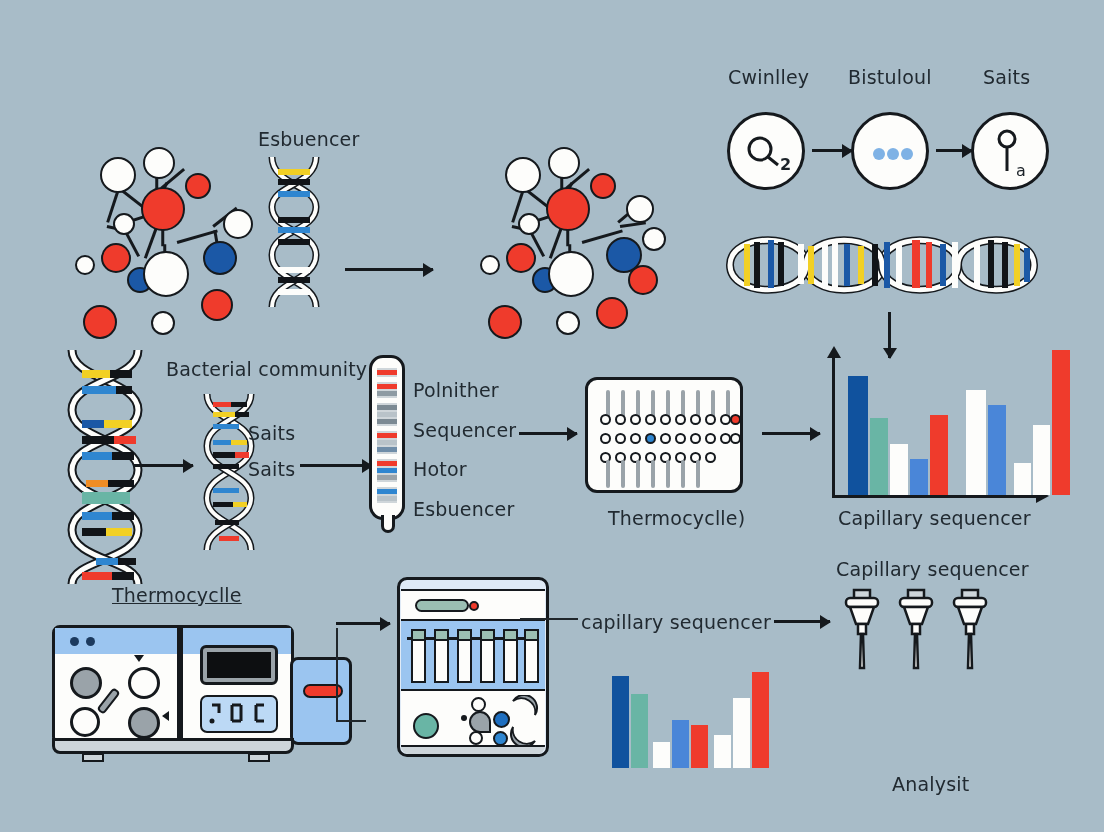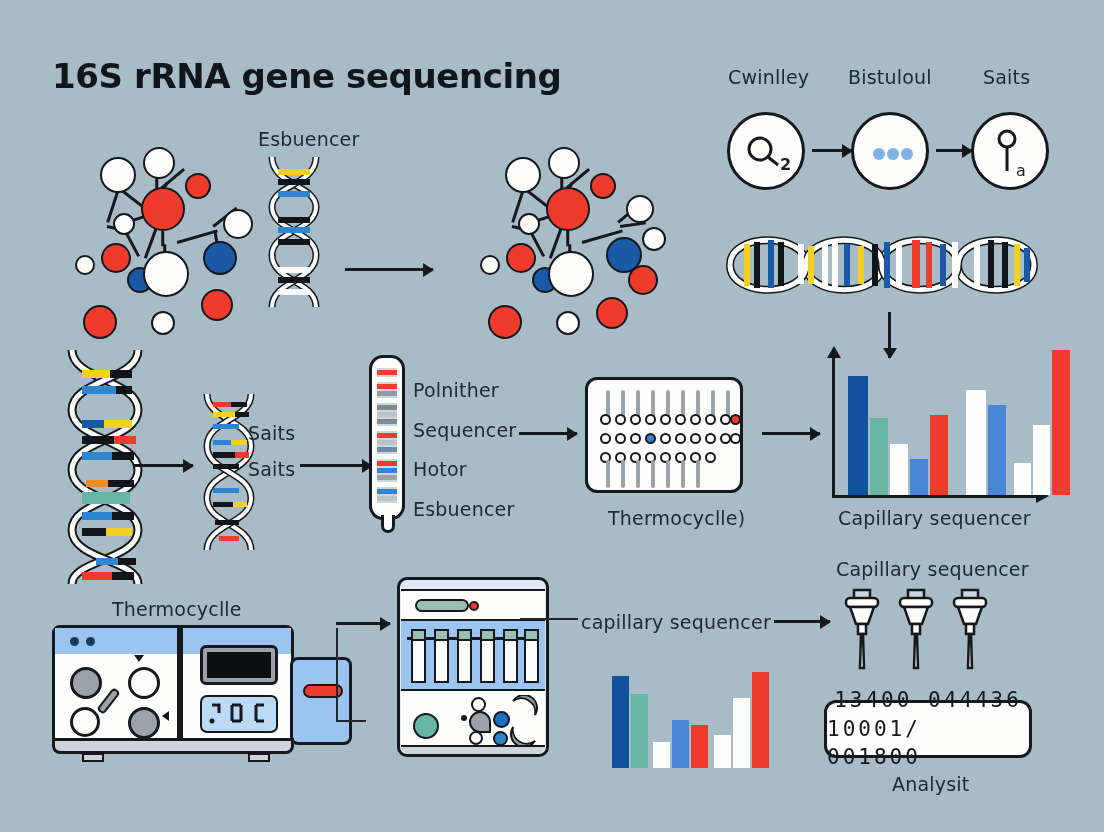--- a/index.html
+++ b/index.html
@@ -45,21 +45,20 @@
   .knob{position:absolute;border-radius:50%;border:3px solid #15191d;box-sizing:border-box;}
   .readout{position:absolute;background:#fdfdfb;border:3px solid #15191d;border-radius:12px;box-sizing:border-box;
     font-family:"DejaVu Sans Mono","Liberation Mono",monospace;font-size:21px;letter-spacing:3px;
     display:flex;flex-direction:column;justify-content:center;align-items:center;line-height:1.35;color:#15191d;}
 </style>
 </head>
 <body>
 
 <div class="stage">
 
-  <div class="abs" id="page-title" style="left:52px;top:56px;">16S rRNA gene sequencing</div>
 
   <div class="abs" style="left:45px;top:125px;width:220px;height:185px;">
     <div class="bond" style="left:72px;top:60px;width:38px;transform:rotate(38deg);"></div>
     <div class="bond" style="left:74px;top:62px;width:36px;transform:rotate(108deg);"></div>
     <div class="bond" style="left:75px;top:98px;width:28px;transform:rotate(-18deg);"></div>
     <div class="bond" style="left:78px;top:100px;width:34px;transform:rotate(62deg);"></div>
     <div class="bond" style="left:104px;top:90px;width:38px;transform:rotate(-62deg);"></div>
     <div class="bond" style="left:100px;top:132px;width:38px;transform:rotate(-70deg);"></div>
     <div class="bond" style="left:112px;top:38px;width:28px;transform:rotate(90deg);"></div>
     <div class="bond" style="left:116px;top:62px;width:30px;transform:rotate(-40deg);"></div>
@@ -227,20 +226,21 @@
         <rect x="56" y="164" width="22" height="8" fill="#111418"></rect>
       <rect x="26" y="180" width="24" height="8" fill="#111418"></rect>
         <rect x="50" y="180" width="26" height="8" fill="#f2d024"></rect>
       <rect x="40" y="210" width="22" height="7" fill="#2f86d0"></rect>
         <rect x="62" y="210" width="18" height="7" fill="#111418"></rect>
       <rect x="26" y="224" width="30" height="8" fill="#ef3b2c"></rect>
         <rect x="56" y="224" width="22" height="8" fill="#111418"></rect>
     </svg>
   </div>
 
+  <div class="abs lbl" style="left:166px;top:358px;">Bacterial community</div>
 
   <div class="arrow-h" style="left:133px;top:464px;width:60px;"></div>
 
   <div class="abs dna-v" style="left:197px;top:392px;width:64px;height:160px;">
     <svg width="64" height="160" viewBox="0 0 64 160">
       <path d="M10 2 C 10 28, 54 28, 54 54 C 54 80, 10 80, 10 106 C 10 132, 54 132, 54 158" fill="none" stroke="#15191d" stroke-width="7"></path>
       <path d="M10 2 C 10 28, 54 28, 54 54 C 54 80, 10 80, 10 106 C 10 132, 54 132, 54 158" fill="none" stroke="#fdfdfb" stroke-width="4"></path>
       <path d="M54 2 C 54 28, 10 28, 10 54 C 10 80, 54 80, 54 106 C 54 132, 10 132, 10 158" fill="none" stroke="#15191d" stroke-width="7"></path>
       <path d="M54 2 C 54 28, 10 28, 10 54 C 10 80, 54 80, 54 106 C 54 132, 10 132, 10 158" fill="none" stroke="#fdfdfb" stroke-width="4"></path>
       <rect x="16" y="10" width="18" height="5" fill="#ef3b2c"></rect>
@@ -369,21 +369,21 @@
       <div class="bar" style="left:98px;width:18px;height:80px;background:#ef3b2c;"></div>
       <div class="bar" style="left:134px;width:20px;height:105px;background:#fdfdfb;"></div>
       <div class="bar" style="left:156px;width:18px;height:90px;background:#4a86d8;"></div>
       <div class="bar" style="left:182px;width:17px;height:32px;background:#fdfdfb;"></div>
       <div class="bar" style="left:201px;width:17px;height:70px;background:#fdfdfb;"></div>
       <div class="bar" style="left:220px;width:18px;height:145px;background:#ef3b2c;"></div>
     </div>
   </div>
   <div class="abs lbl" style="left:838px;top:507px;">Capillary sequencer</div>
 
-  <div class="abs lbl" style="left:112px;top:598px;">Thermocyclle</div>
+  <div class="abs lbl" style="left:112px;top:584px;text-decoration:underline;">Thermocyclle</div>
 
   <div class="abs" style="left:52px;top:625px;width:290px;height:140px;">
 
     <div class="mbody" style="left:0;top:0;width:128px;height:120px;background:#fdfdfb;border-radius:8px 0 0 8px;"></div>
     <div style="position:absolute;left:3px;top:3px;width:122px;height:26px;background:#9bc5f0;"></div>
     <div style="position:absolute;left:18px;top:12px;width:9px;height:9px;border-radius:50%;background:#1c3a5e;"></div>
     <div style="position:absolute;left:34px;top:12px;width:9px;height:9px;border-radius:50%;background:#1c3a5e;"></div>
     <div class="knob" style="left:18px;top:42px;width:32px;height:32px;background:#9aa3a9;"></div>
     <div class="knob" style="left:76px;top:42px;width:32px;height:32px;background:#fdfdfb;"></div>
     <div class="knob" style="left:18px;top:82px;width:30px;height:30px;background:#fdfdfb;"></div>
@@ -514,19 +514,15 @@
       <g transform="translate(108,0)">
         <rect x="20" y="2" width="16" height="10" fill="#cdd5da" stroke="#15191d" stroke-width="2.5"></rect>
         <rect x="12" y="10" width="32" height="9" rx="4" fill="#fdfdfb" stroke="#15191d" stroke-width="2.5"></rect>
         <path d="M16 19 L40 19 L34 36 L22 36 Z" fill="#fdfdfb" stroke="#15191d" stroke-width="2.5"></path>
         <rect x="24" y="36" width="8" height="10" fill="#fdfdfb" stroke="#15191d" stroke-width="2.5"></rect>
         <path d="M27 46 L26 80 L30 80 L29 46 Z" fill="#fdfdfb" stroke="#15191d" stroke-width="2.5"></path>
       </g>
     </svg>
   </div>
 
-  <div class="readout" style="left:824px;top:700px;width:208px;height:58px;">
-    <div>13400  044436</div>
-    <div>10001/ 001800</div>
-  </div>
   <div class="abs lbl" style="left:892px;top:773px;">Analysit</div>
 
 </div>
 
 </body></html>

